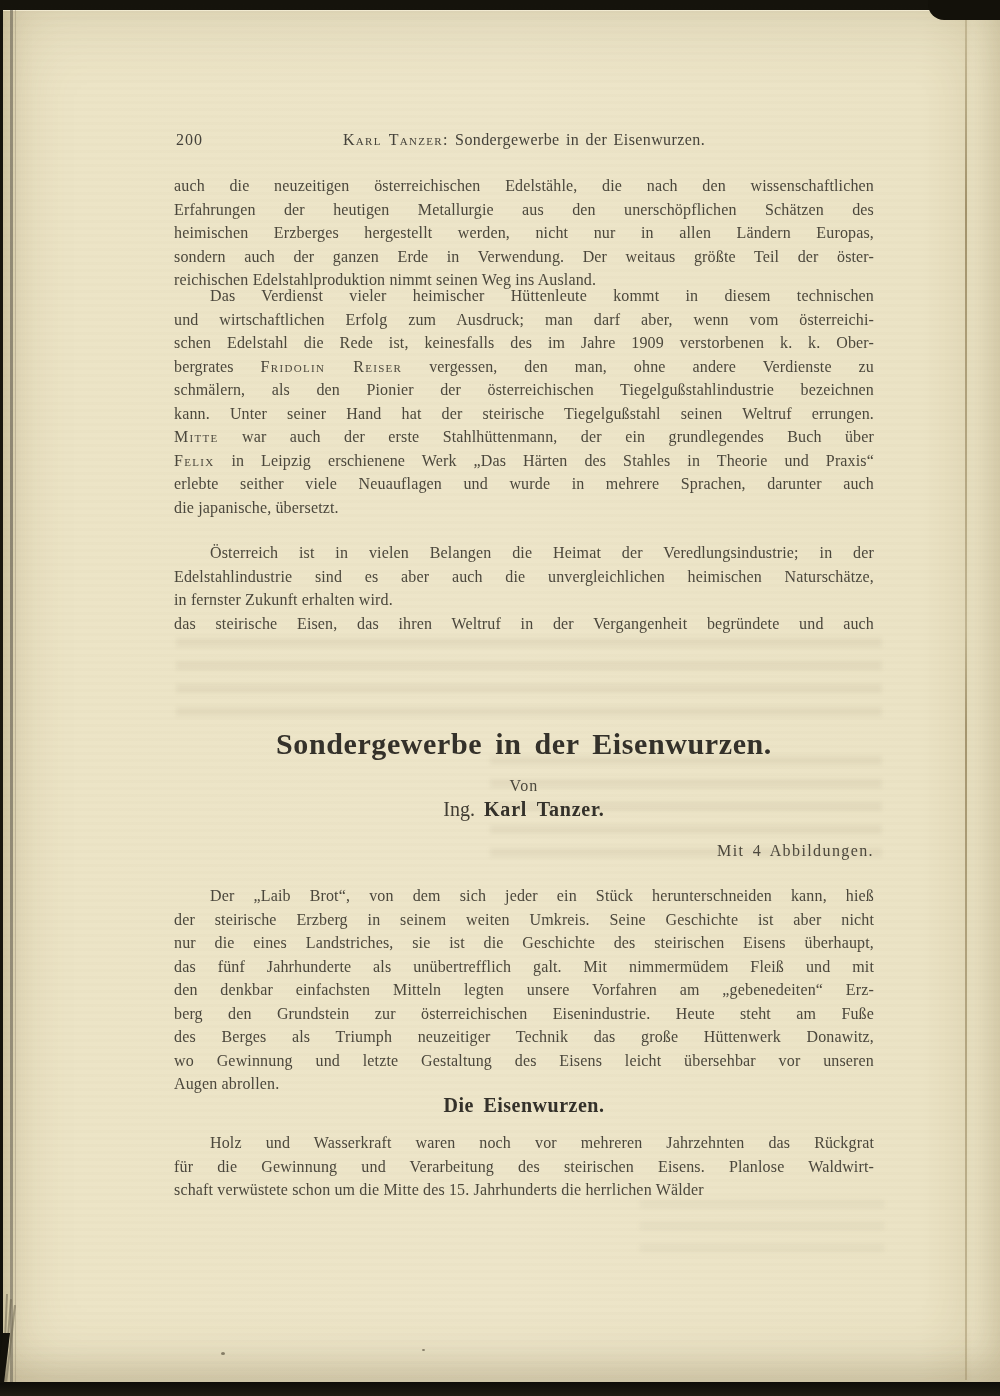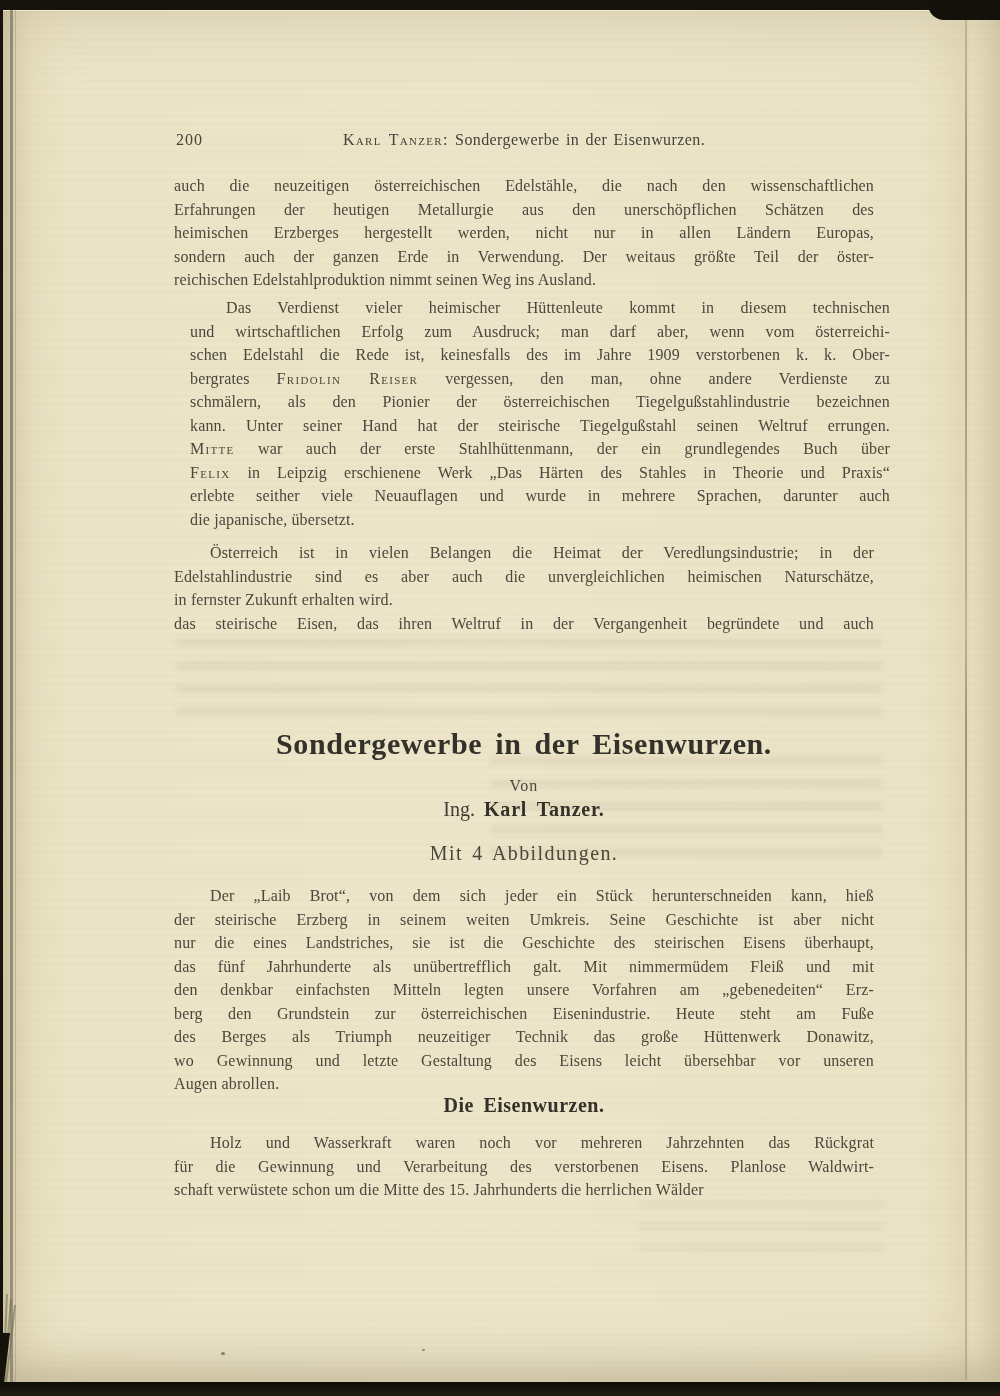--- a/index.html
+++ b/index.html
@@ -74,30 +74,30 @@
   .block{position:absolute;left:174px;width:700px;}
   .running-header{top:131px;font-size:16px;color:#45423a;}
   .running-header .pagenum{position:absolute;left:2px;top:0;letter-spacing:1px;}
   .running-header .center{text-align:center;letter-spacing:0.4px;word-spacing:2px;}
   .sc{font-variant:small-caps;letter-spacing:1.3px;}
   .para{font-size:16px;line-height:23.5px;letter-spacing:0.15px;}
   .tline{text-align:justify;text-align-last:justify;white-space:normal;}
   .tline.tlast{text-align-last:left;}
   .tline.tindent{text-indent:36px;}
   .p1{top:174px;}
-  .p2{top:296px;margin-left:16px;}
+  .p2{top:284px;}
   .p3{top:541px;}
   .article-title{
     top:727px;text-align:center;font-size:30px;font-weight:bold;color:#34312a;
     letter-spacing:0.6px;word-spacing:5px;
   }
   .byline-von{top:777px;text-align:center;font-size:16px;letter-spacing:1.2px;color:#4b473c;}
   .byline{top:798px;text-align:center;font-size:20px;color:#413d33;word-spacing:4px;}
   .byline .author{font-weight:bold;color:#34312a;letter-spacing:0.8px;}
-  .figures-note{top:842px;text-align:center;font-size:20px;letter-spacing:1.4px;word-spacing:3px;color:#4b473c;}
+  .figures-note{top:842px;text-align:right;font-size:16px;letter-spacing:1.4px;word-spacing:3px;color:#4b473c;}
   .p4{top:884px;}
   .section-heading{
     top:1094px;text-align:center;font-size:20px;font-weight:bold;color:#34312a;
     letter-spacing:0.5px;word-spacing:4px;
   }
   .p5{top:1131px;}
 </style>
 </head>
 <body>
 
@@ -178,18 +178,18 @@
         <div class="tline"><span>berg den Grundstein zur österreichischen Eisenindustrie. Heute steht am Fuße</span></div>
         <div class="tline"><span>des Berges als Triumph neuzeitiger Technik das große Hüttenwerk Donawitz,</span></div>
         <div class="tline"><span>wo Gewinnung und letzte Gestaltung des Eisens leicht übersehbar vor unseren</span></div>
         <div class="tline tlast"><span>Augen abrollen.</span></div>
       </div>
 
     <div class="block section-heading">Die Eisenwurzen.</div>
 
     <div class="block para p5">
         <div class="tline tindent"><span>Holz und Wasserkraft waren noch vor mehreren Jahrzehnten das Rückgrat</span></div>
-        <div class="tline"><span>für die Gewinnung und Verarbeitung des verstorbenen Eisens. Planlose Waldwirt-</span></div>
+        <div class="tline"><span>für die Gewinnung und Verarbeitung des steirischen Eisens. Planlose Waldwirt-</span></div>
         <div class="tline tlast"><span>schaft verwüstete schon um die Mitte des 15. Jahrhunderts die herrlichen Wälder</span></div>
       </div>
 
   </div>
 </div>
 
 </body></html>

